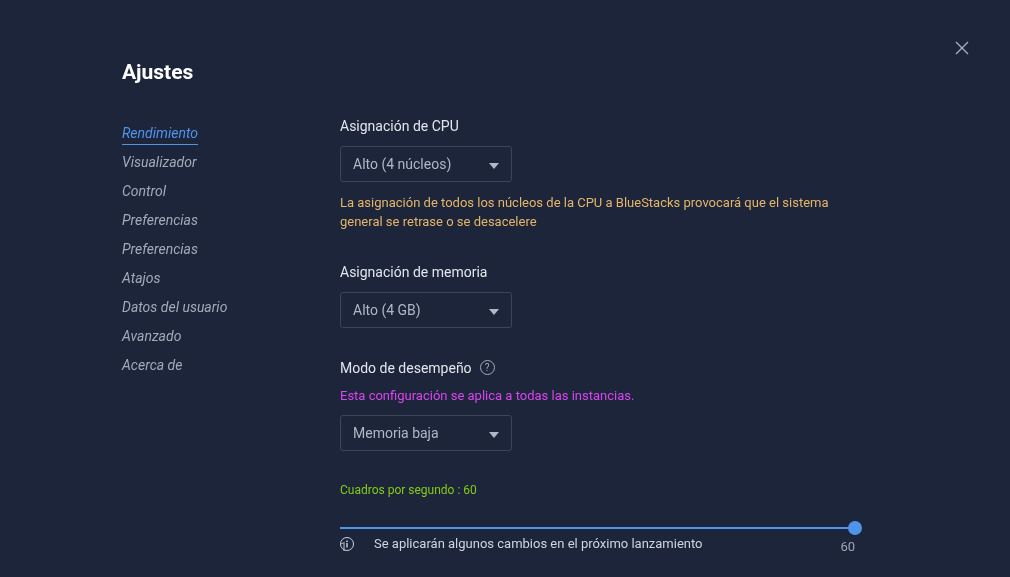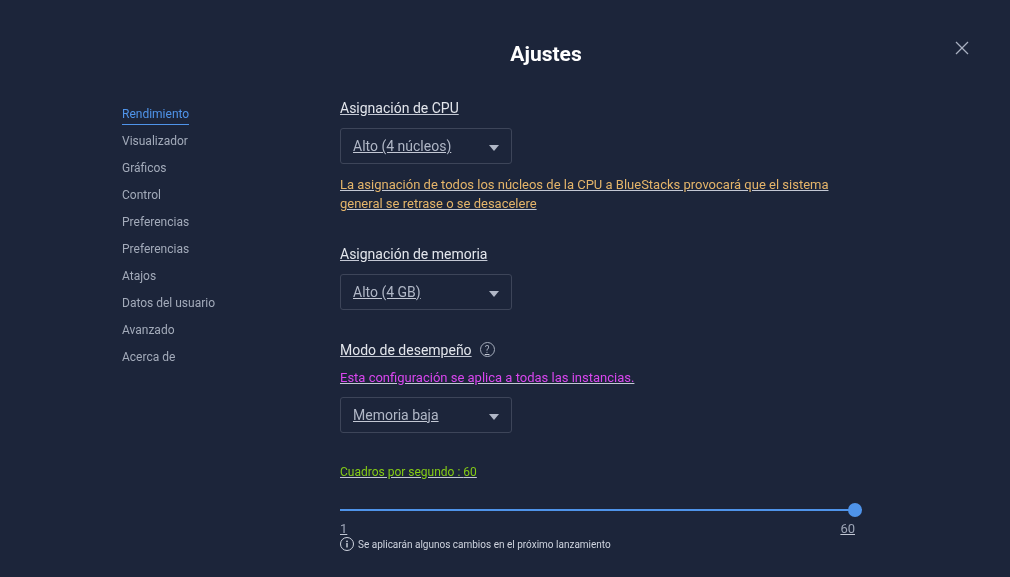--- a/index.html
+++ b/index.html
@@ -10,24 +10,24 @@
     body {
       font-family: -apple-system, BlinkMacSystemFont, "Segoe UI", Roboto, "Helvetica Neue", Arial, sans-serif;
       background: #1c253a;
       color: #c3c8d4;
       width: 1010px;
       height: 577px;
       overflow: hidden;
       position: relative;
     }
     .header {
-      padding: 42px 40px 0 122px;
-      display: flex;
-      align-items: center;
-      justify-content: center;
+      padding: 60px 40px 0 122px;
+      display: flex;
+      align-items: center;
+      justify-content: flex-start;
     }
     .title {
       font-size: 21px;
       font-weight: 700;
       color: #ffffff;
     }
     .close-btn {
       position: absolute;
       top: 40px;
       right: 40px;
@@ -48,41 +48,41 @@
       padding-top: 24px;
     }
     .sidebar {
       width: 230px;
       padding-left: 122px;
       padding-top: 10px;
     }
     .sidebar-item {
       padding: 6.5px 0;
       color: #a3abba;
-      font-size: 12px;
+      font-size: 14px;
       cursor: pointer;
       white-space: nowrap;
+      font-style: italic;
     }
     .sidebar-item.active {
       color: #4f94ea;
       position: relative;
     }
     .sidebar-item.active span {
       border-bottom: 1.5px solid #4f94ea;
       padding-bottom: 3px;
     }
     .main {
       flex: 1;
       padding-left: 110px;
       padding-right: 122px;
       padding-top: 10px;
     }
     .section {
       margin-bottom: 32px;
-      text-decoration: underline;
     }
     .section-label {
       color: #e3e6ec;
       font-size: 14px;
       margin-bottom: 12px;
       display: flex;
       align-items: center;
       gap: 8px;
     }
     .section-sublabel {
@@ -163,23 +163,23 @@
       bottom: 26px;
       left: 340px;
       right: 122px;
       display: flex;
       align-items: center;
       justify-content: space-between;
     }
     .footer-note {
       display: flex;
       align-items: center;
-      gap: 4px;
+      gap: 20px;
       color: #cfd4df;
-      font-size: 10px;
+      font-size: 13px;
     }
     .info-icon {
       display: inline-flex;
       align-items: center;
       justify-content: center;
       width: 14px;
       height: 14px;
       border: 1.2px solid #cfd4df;
       border-radius: 50%;
     }
@@ -208,21 +208,20 @@
       <line x1="1" y1="1" x2="13" y2="13"></line>
       <line x1="13" y1="1" x2="1" y2="13"></line>
     </svg>
   </div>
 </div>
 
 <div class="content">
   <div class="sidebar">
     <div class="sidebar-item active"><span>Rendimiento</span></div>
     <div class="sidebar-item"><span>Visualizador</span></div>
-    <div class="sidebar-item"><span>Gráficos</span></div>
     <div class="sidebar-item"><span>Control</span></div>
     <div class="sidebar-item"><span>Preferencias</span></div>
     <div class="sidebar-item"><span>Preferencias</span></div>
     <div class="sidebar-item"><span>Atajos</span></div>
     <div class="sidebar-item"><span>Datos del usuario</span></div>
     <div class="sidebar-item"><span>Avanzado</span></div>
     <div class="sidebar-item"><span>Acerca de</span></div>
   </div>
 
   <div class="main">

